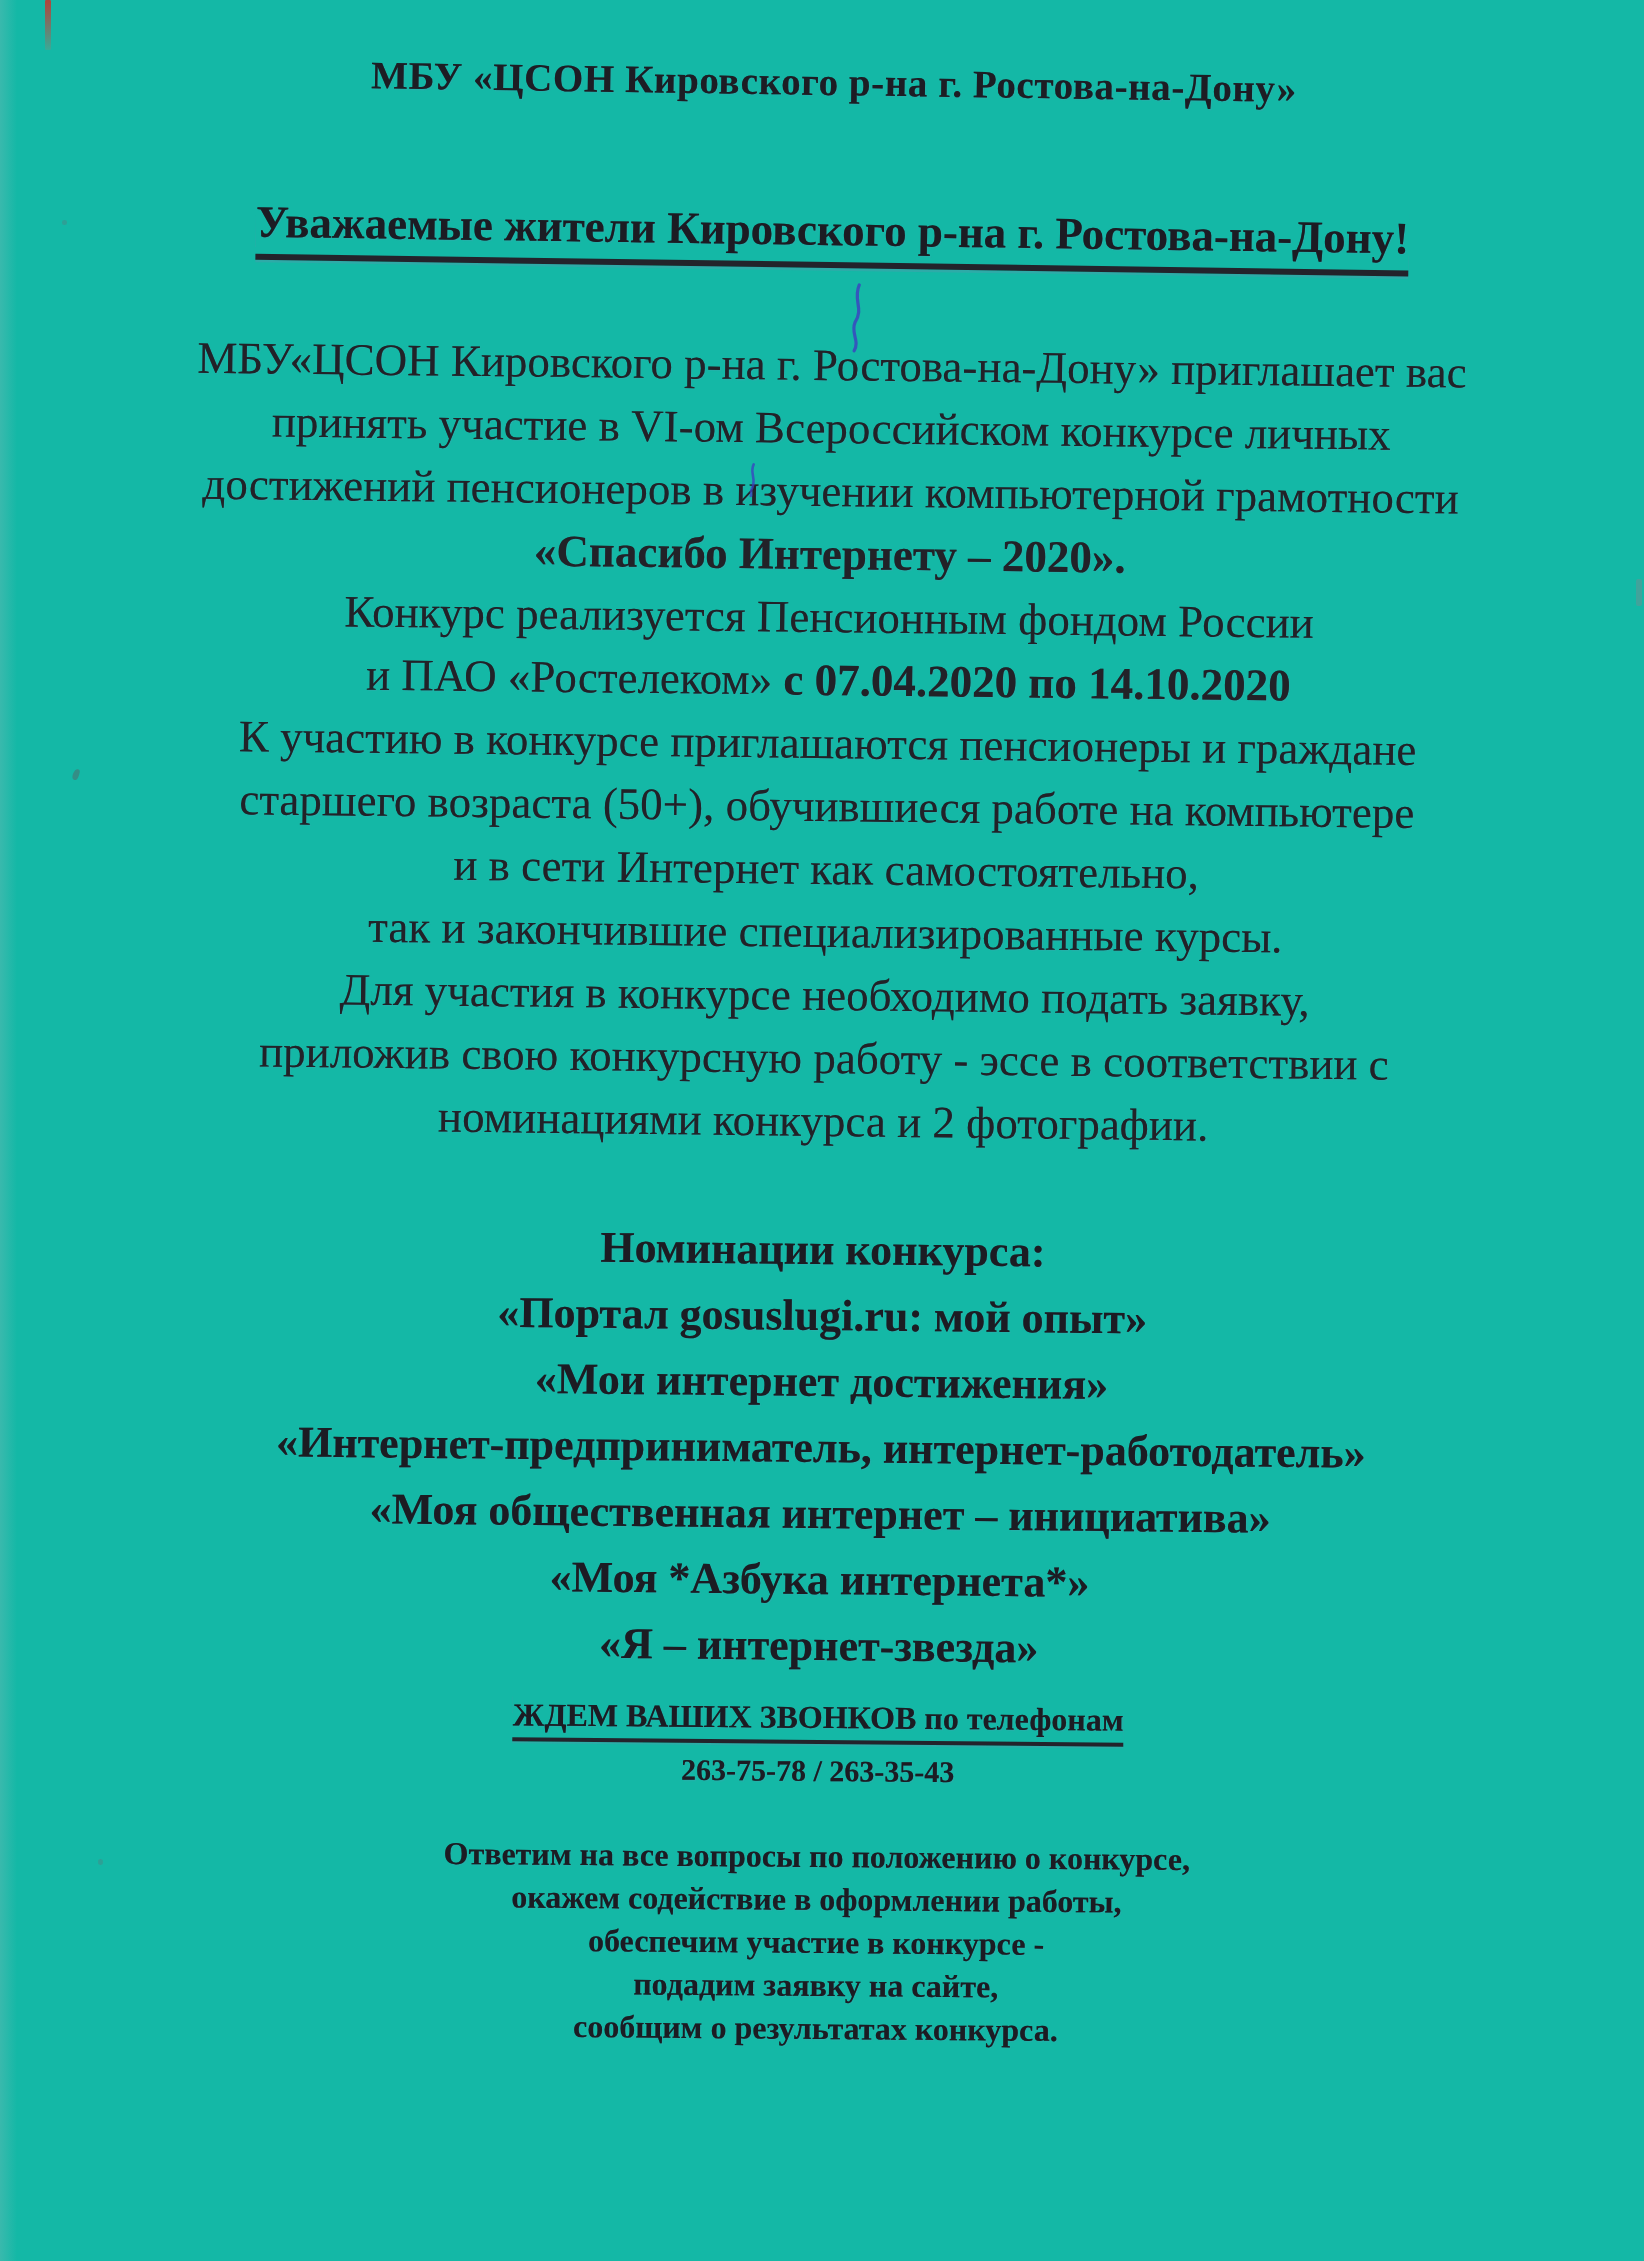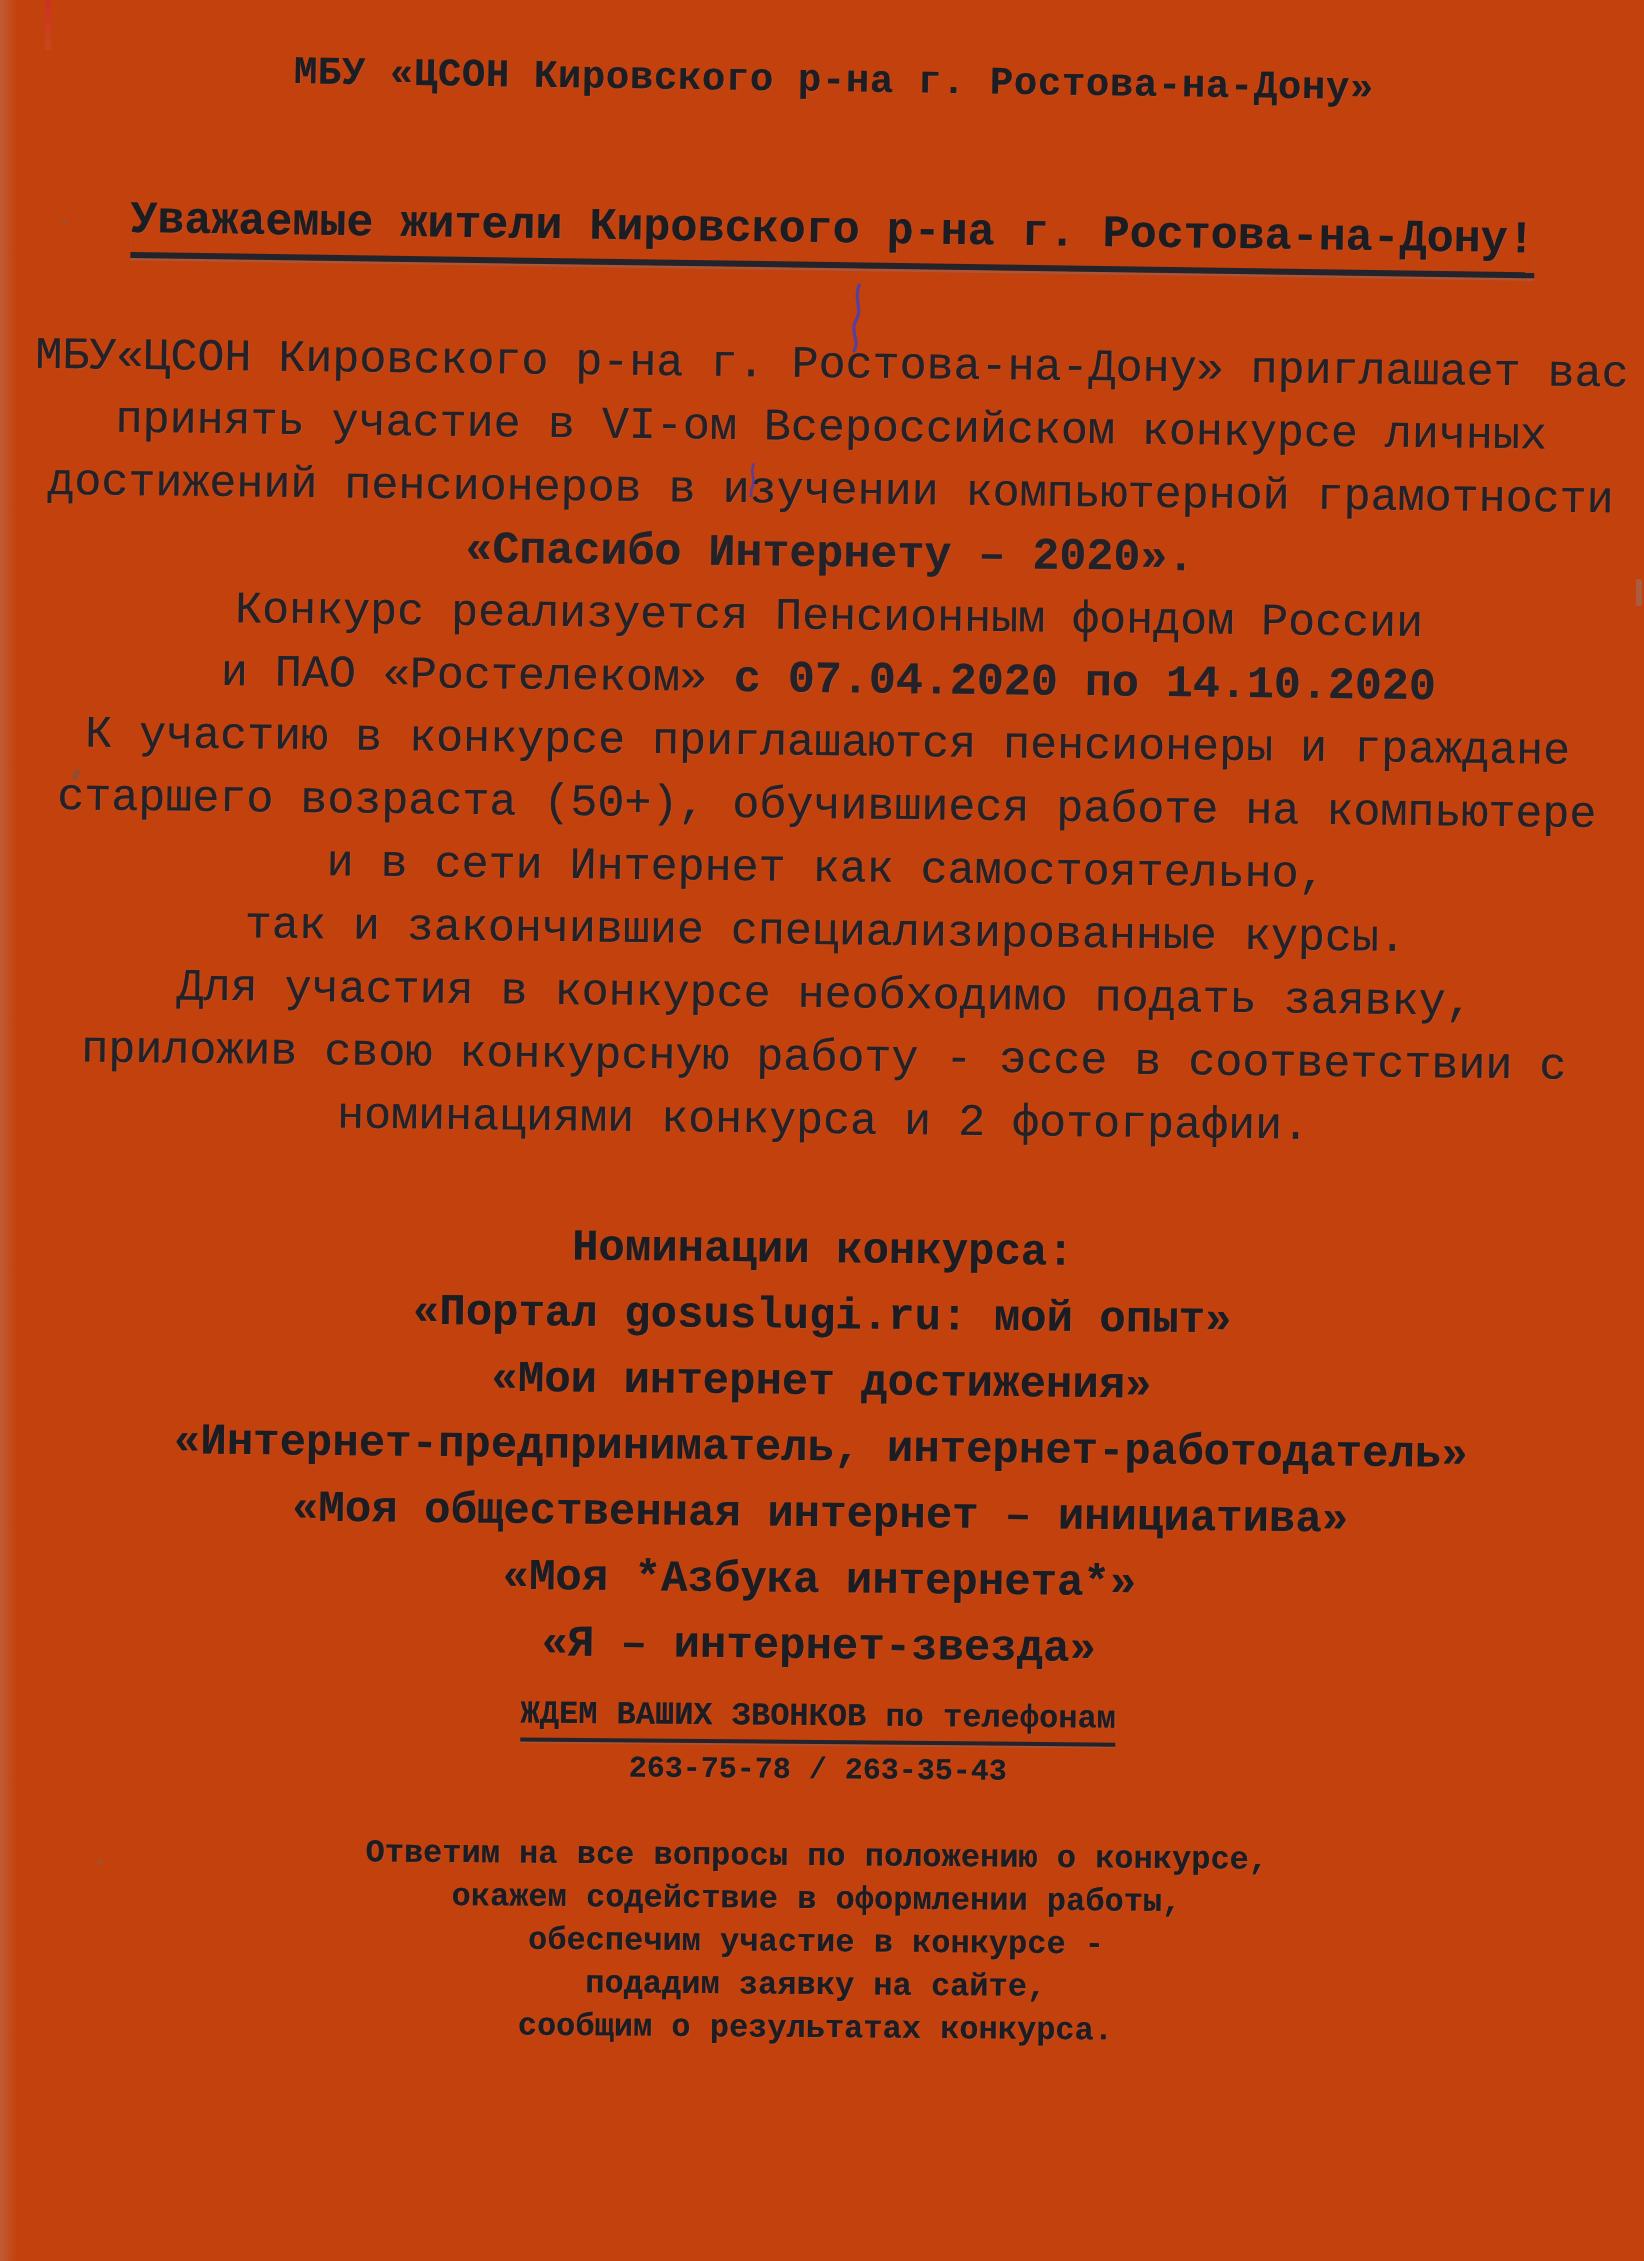--- a/index.html
+++ b/index.html
@@ -5,23 +5,23 @@
   html, body {
     margin: 0;
     padding: 0;
     background: #e8e8e4;
   }
   .sheet {
     position: relative;
     width: 1644px;
     height: 2261px;
     margin: 0 auto;
-    background: #c2410c;
+    background: #14b8a6;
     overflow: hidden;
-    font-family: Liberation Mono, monospace;
+    font-family: Liberation Serif, serif;
     color: #222228;
     text-shadow: 0 0 0.6px rgba(30,30,40,0.5), 1.3px 1.3px 0 rgba(110,140,190,0.14);
   }
   
   .sheet::before {
     content: "";
     position: absolute;
     left: 0; top: 0; bottom: 0;
     width: 17px;
     background: linear-gradient(to right, rgba(190,190,198,0.22), rgba(190,190,198,0));

